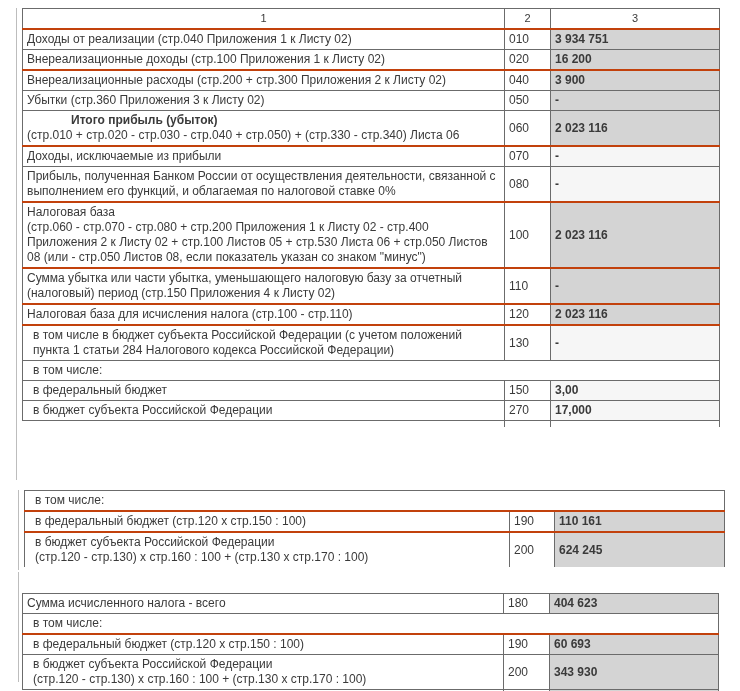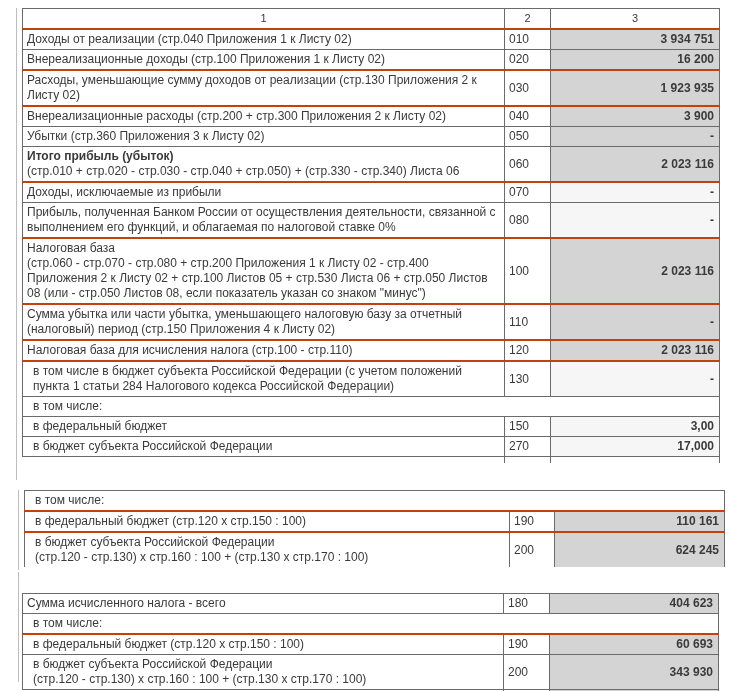--- a/index.html
+++ b/index.html
@@ -12,26 +12,26 @@
     table { border-collapse: collapse; table-layout: fixed; }
     td {
       border: 1px solid #6b6b6b;
       padding: 2px 4px;
       vertical-align: middle;
       line-height: 15px;
       font-size: 12px;
       color: #3a3a3a;
     }
     td.code { text-align: left; }
-    td.val { text-align: right; font-weight: bold; padding-right: 5px; }
+    td.val { font-weight: bold; padding-right: 5px; }
     td.gray { background: #d4d4d4; }
     td.light { background: #f6f6f6; }
     td.hdr { text-align: center; font-size: 11px; }
     .indent { padding-left: 10px; }
-    .bold { font-weight: bold; }
+    .bold { font-weight: bold; margin-left: 44px; }
     tr.sep td { border-top: 2px solid #c2410c; }
 
     #t1 { width: 697px; }
     #t1 col.c1 { width: 482px; }
     #t1 col.c2 { width: 46px; }
     #t1 col.c3 { width: 169px; }
 
     #t2 { width: 700px; }
     #t2 col.c1 { width: 485px; }
     #t2 col.c2 { width: 45px; }
@@ -64,25 +64,20 @@
       <td>Доходы от реализации (стр.040 Приложения 1 к Листу 02)</td>
       <td class="code">010</td>
       <td class="val gray">3 934 751</td>
     </tr>
     <tr>
       <td>Внереализационные доходы (стр.100 Приложения 1 к Листу 02)</td>
       <td class="code">020</td>
       <td class="val gray">16 200</td>
     </tr>
     <tr class="sep">
-      <td>Расходы, уменьшающие сумму доходов от реализации (стр.130 Приложения 2 к Листу 02)</td>
-      <td class="code">030</td>
-      <td class="val gray">1 923 935</td>
-    </tr>
-    <tr class="sep">
       <td>Внереализационные расходы (стр.200 + стр.300 Приложения 2 к Листу 02)</td>
       <td class="code">040</td>
       <td class="val gray">3 900</td>
     </tr>
     <tr>
       <td>Убытки (стр.360 Приложения 3 к Листу 02)</td>
       <td class="code">050</td>
       <td class="val gray">-</td>
     </tr>
     <tr>

